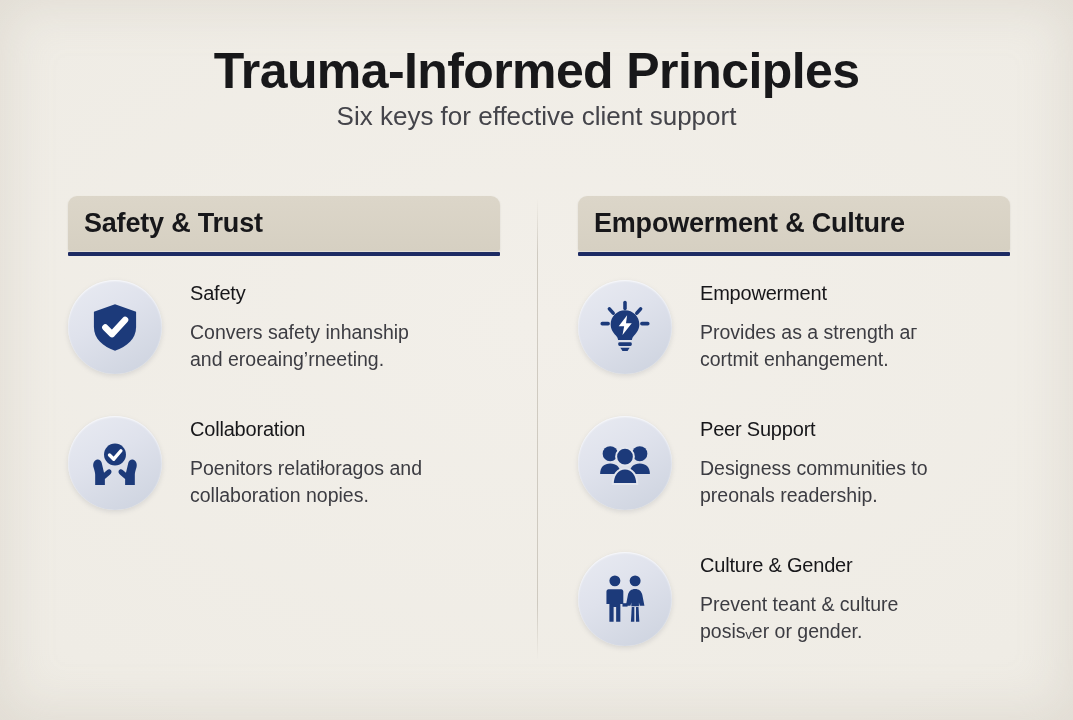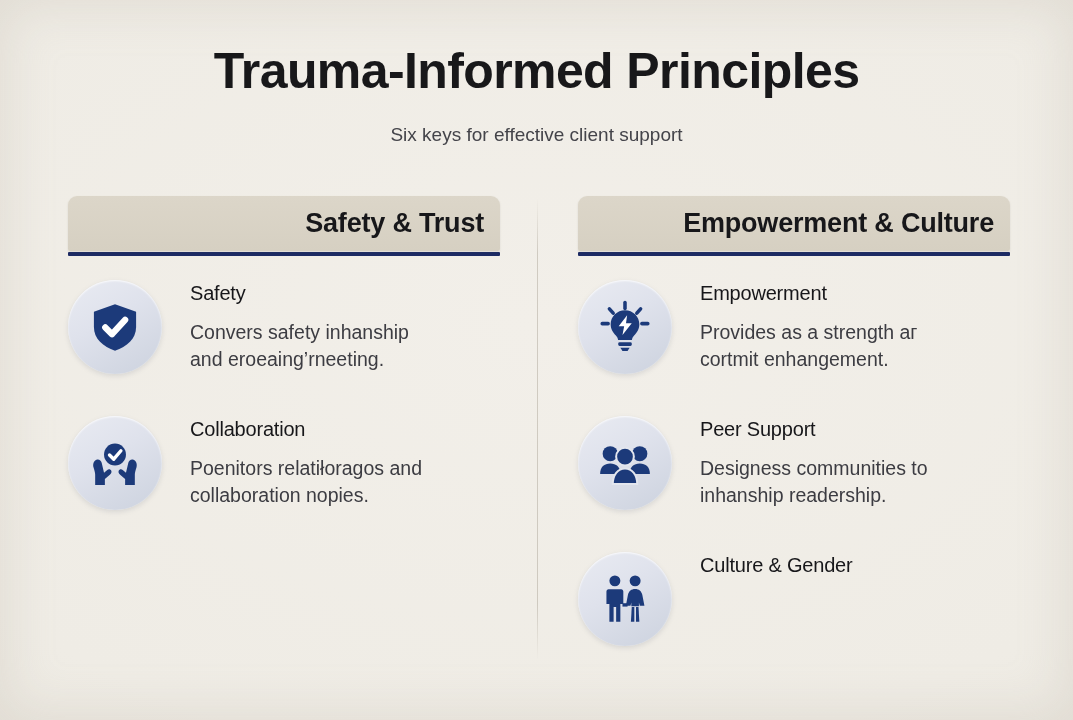--- a/index.html
+++ b/index.html
@@ -37,22 +37,22 @@
   }
   .page-title {
     margin: 0;
     font-size: 50px;
     font-weight: bold;
     letter-spacing: -0.6px;
     color: #18181a;
     line-height: 1.08;
   }
   .page-subtitle {
-    margin: 27px 0 0 0;
-    font-size: 19px;
+    margin: 4px 0 0 0;
+    font-size: 26px;
     font-weight: normal;
     color: #44444a;
     line-height: 1.1;
   }
 
   
   .columns {
     position: absolute;
     top: 196px;
     left: 68px;
@@ -78,21 +78,21 @@
       rgba(160,152,138,0.42) 12%,
       rgba(160,152,138,0.42) 88%,
       rgba(160,152,138,0) 100%);
   }
 
   .col-header {
     position: relative;
     border-radius: 9px 9px 2px 2px;
     background: linear-gradient(to bottom, #dcd6c9 0%, #d6d0c2 100%);
     padding: 12px 16px 13px 16px;
-    text-align: right;
+    text-align: left;
     box-shadow: 0 1px 2px rgba(120, 112, 98, 0.18);
   }
   .col-header-text {
     font-size: 27px;
     font-weight: bold;
     color: #17171a;
     letter-spacing: -0.2px;
     line-height: 1.12;
   }
   .col-underline {
@@ -257,21 +257,21 @@
               <circle cx="49.5" cy="21" r="9" fill="#1c3a7a"></circle>
               <path d="M37.5 45 C37.5 36.5 42.5 32.5 49.5 32.5 C56.5 32.5 61.5 36.5 61.5 45 Z" fill="#1c3a7a"></path>
               <circle cx="32" cy="24.5" r="10.5" fill="#1c3a7a" stroke="#e3e6ee" stroke-width="2.4"></circle>
               <path d="M17.5 57 C17.5 46.5 23.5 38.5 32 38.5 C40.5 38.5 46.5 46.5 46.5 57 Z" fill="#1c3a7a" stroke="#e3e6ee" stroke-width="2.4"></path>
             </svg>
           </div>
           <div class="item-text">
             <div class="item-title">Peer Support</div>
             <div class="item-desc">
               <span class="ln">Designess communities to</span>
-              <span class="ln">inhanship readership.</span>
+              <span class="ln">preonals readership.</span>
             </div>
           </div>
         </div>
 
         <div class="item">
           <div class="icon-badge">
             <svg viewBox="0 0 64 64" aria-hidden="true">
 
               <circle cx="20" cy="10.5" r="6.5" fill="#1c3a7a"></circle>
               <path d="M12.5 20.5 H27.5 C29 20.5 30 21.7 30 23.2 V38 H26.5 V59 H21.5 V41.5 H18.5 V59 H13.5 V38 H10 V23.2 C10 21.7 11 20.5 12.5 20.5 Z" fill="#1c3a7a"></path>
@@ -279,20 +279,24 @@
               <path d="M29 37 H35 V41 H29 Z" fill="#1c3a7a"></path>
 
               <circle cx="44" cy="10.5" r="6.5" fill="#1c3a7a"></circle>
               <path d="M44 20 C48.5 20 51.5 22.5 52.5 27 L55 40 H49.5 L48.5 36 V40.5 H39.5 V36 L38.5 40 H33 L35.5 27 C36.5 22.5 39.5 20 44 20 Z" fill="#1c3a7a"></path>
               <path d="M40 41.5 H43 V59 H39 Z" fill="#1c3a7a"></path>
               <path d="M45 41.5 H48 L49 59 H45 Z" fill="#1c3a7a"></path>
             </svg>
           </div>
           <div class="item-text">
             <div class="item-title">Culture &amp; Gender</div>
+            <div class="item-desc">
+              <span class="ln">Prevent teant &amp; culture</span>
+              <span class="ln">posisᵥer or gender.</span>
+            </div>
           </div>
         </div>
 
       </div>
     </div>
 
   </div>
 
   <div class="vignette"></div>
 </div>

